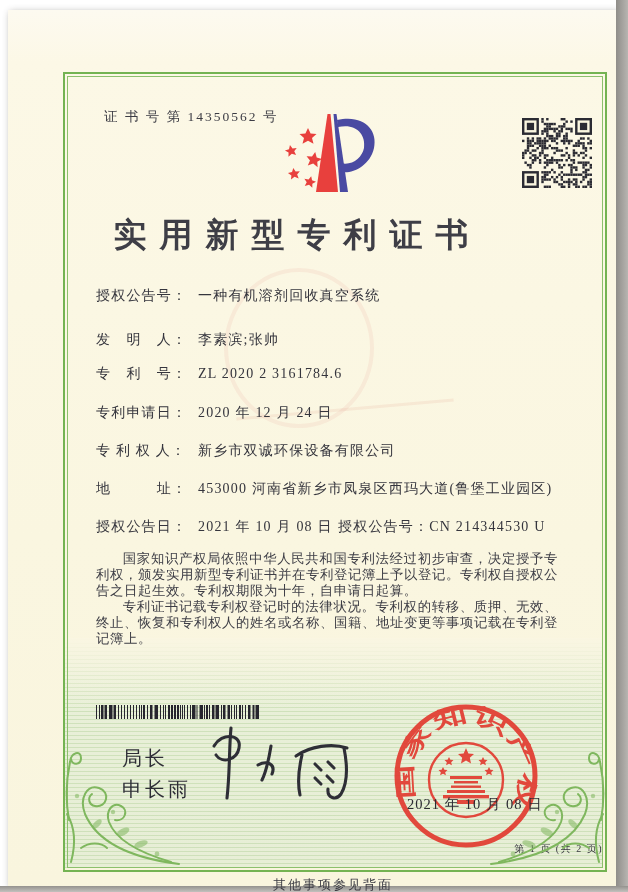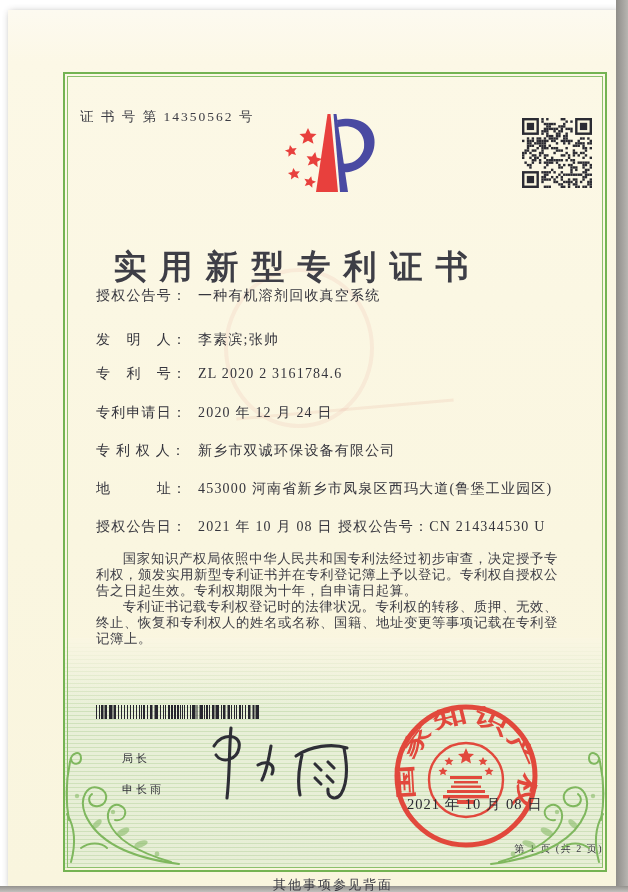--- a/index.html
+++ b/index.html
@@ -12,37 +12,37 @@
   .paper{position:absolute;left:8px;top:10px;width:608px;height:876px;
     background:linear-gradient(180deg,#fdfaf0 0%,#fcf8e6 6%,#faf6e0 60%,#f9f5de 100%);
     box-shadow:2px 2px 7px rgba(60,55,45,.45);}
   .frame{position:absolute;left:55px;top:62px;width:540px;height:796px;border:2px solid #74b352;z-index:3;pointer-events:none;}
   .frame-inner{position:absolute;inset:2px;border:1px solid #8cc06c;}
   .green-zone{position:absolute;left:57px;top:628px;width:538px;height:230px;z-index:0;
     background:
       linear-gradient(to bottom,#faf6e2 0px,rgba(250,246,226,0) 72px),
       repeating-linear-gradient(0deg,rgba(142,188,112,.28) 0px,rgba(142,188,112,.28) 1px,rgba(0,0,0,0) 1px,rgba(0,0,0,0) 4px),
       linear-gradient(#e9f0d9,#e7eed6);}
-  .cert-no{position:absolute;left:72px;top:98px;font-size:13.5px;letter-spacing:2px;color:#3c3c44;z-index:2;}
+  .cert-no{position:absolute;left:96px;top:98px;font-size:13.5px;letter-spacing:2px;color:#3c3c44;z-index:2;}
   .logo{position:absolute;left:262px;top:100px;z-index:2;}
   .qr{position:absolute;left:514px;top:108px;z-index:2;}
   .title{position:absolute;left:55px;top:203px;width:456px;text-align:center;font-size:33px;
-    font-weight:bold;letter-spacing:13px;color:#3e3e46;z-index:2;text-indent:13px;margin-top:32px;}
+    font-weight:bold;letter-spacing:13px;color:#3e3e46;z-index:2;text-indent:13px;}
   .fields{position:absolute;left:0;top:0;z-index:2;}
   .field-row{position:absolute;left:88px;width:470px;font-size:14px;color:#35353d;
     letter-spacing:1.2px;white-space:nowrap;}
   .field-label{display:inline-block;min-width:102px;}
   .pair2{position:absolute;left:242px;top:0;}
   .pair2 .field-label{min-width:88px;}
   .r0{top:277px}.r1{top:321px}.r2{top:355px}.r3{top:394px}.r4{top:432px}.r5{top:470px}.r6{top:508px}
   .paras{position:absolute;left:88px;top:541px;width:462px;z-index:2;font-size:13.4px;
     line-height:16px;color:#3e3e46;text-align:justify;letter-spacing:.6px;}
   .paras p{margin:0;text-indent:2em;}
   .barcode{position:absolute;left:88px;top:695px;z-index:2;}
-  .signer{position:absolute;left:114px;top:733px;z-index:2;font-size:11px;color:#2e2e36;
+  .signer{position:absolute;left:114px;top:733px;z-index:2;font-size:20px;color:#2e2e36;
     letter-spacing:3px;line-height:31px;font-family:Liberation Serif, serif;}
   .signature{position:absolute;left:190px;top:710px;z-index:2;}
   .seal{position:absolute;left:383px;top:690px;z-index:2;opacity:.92;}
   .seal-date{position:absolute;left:399px;top:785px;z-index:4;font-size:14.5px;color:#2b2b33;letter-spacing:1px;}
   .page-note{position:absolute;left:55px;top:832px;width:540px;text-align:right;font-size:10px;
     color:#3a3a42;letter-spacing:1.5px;z-index:2;}
   .back-note{position:absolute;left:55px;top:866px;width:540px;text-align:center;font-size:13px;
     color:#3a3a42;letter-spacing:2px;z-index:2;}
   .flourish{position:absolute;z-index:3;pointer-events:none;}
   .flourish.fl-left{left:53px;top:726px;}

